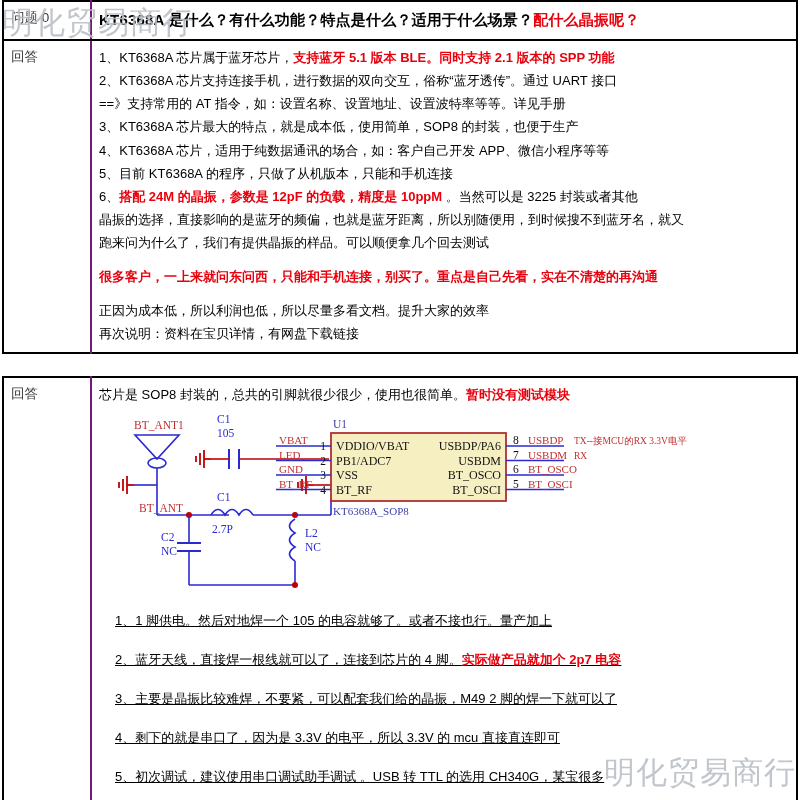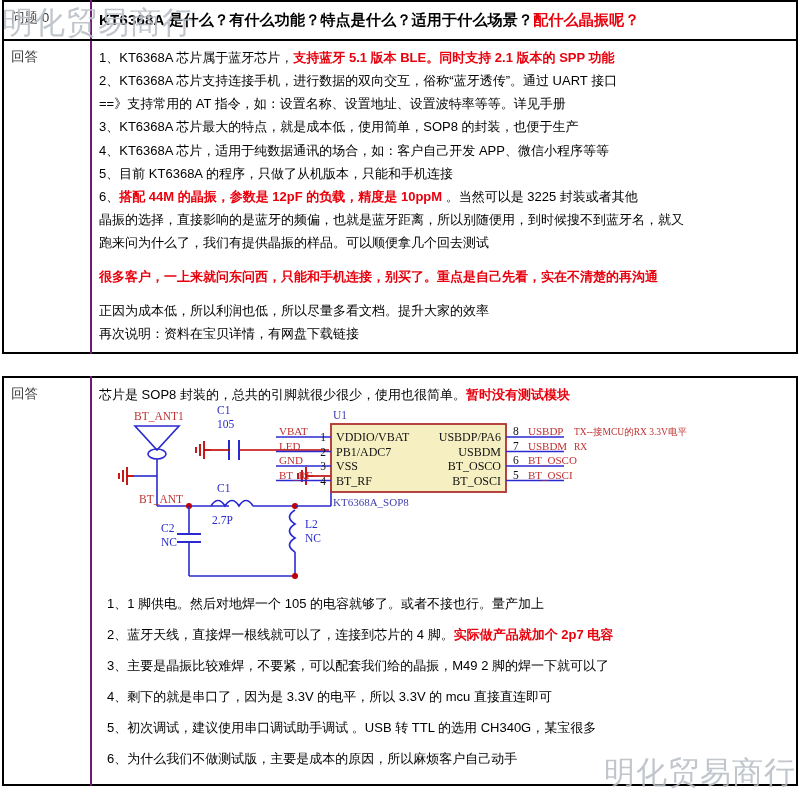--- a/index.html
+++ b/index.html
@@ -77,27 +77,27 @@
   .body-cell { line-height: 1.78; font-size: 13px; }
   .body-cell p { margin: 0; }
   .body-cell p.spacer { height: 11px; line-height: 11px; }
 
   .table-gap { height: 22px; }
 
   
   .schematic-wrap {
     position: relative;
     height: 178px;
-    margin: 0 0 6px 0;
+    margin: 9px 0 6px 0;
     text-decoration: underline;
   }
   .schematic-wrap svg { display: block; }
 
   .answer2 .body-cell { line-height: 1.78; }
-  .list-block p { margin: 8px; }
+  .list-block p { margin: 16px; text-decoration: underline; }
 </style>
 </head>
 <body>
 
 <div class="page">
 
   <table class="qa-table">
     <tbody>
         <tr class="title-row">
       <td class="label-cell">问题 0</td>
@@ -107,21 +107,21 @@
     </tr>
     <tr>
       <td class="label-cell">回答</td>
       <td class="body-cell">
             <p><span>1、KT6368A 芯片属于蓝牙芯片，</span><span class="red-b">支持蓝牙 5.1 版本 BLE。同时支持 2.1 版本的 SPP 功能</span></p>
             <p><span>2、KT6368A 芯片支持连接手机，进行数据的双向交互，俗称“蓝牙透传”。通过 UART 接口</span></p>
             <p><span>==》支持常用的 AT 指令，如：设置名称、设置地址、设置波特率等等。详见手册</span></p>
             <p><span>3、KT6368A 芯片最大的特点，就是成本低，使用简单，SOP8 的封装，也便于生产</span></p>
             <p><span>4、KT6368A 芯片，适用于纯数据通讯的场合，如：客户自己开发 APP、微信小程序等等</span></p>
             <p><span>5、目前 KT6368A 的程序，只做了从机版本，只能和手机连接</span></p>
-            <p><span>6、</span><span class="red-b">搭配 44M 的晶振，参数是 12pF 的负载，精度是 10ppM</span><span> 。当然可以是 3225 封装或者其他</span></p>
+            <p><span>6、</span><span class="red-b">搭配 24M 的晶振，参数是 12pF 的负载，精度是 10ppM</span><span> 。当然可以是 3225 封装或者其他</span></p>
             <p><span>晶振的选择，直接影响的是蓝牙的频偏，也就是蓝牙距离，所以别随便用，到时候搜不到蓝牙名，就又</span></p>
             <p><span>跑来问为什么了，我们有提供晶振的样品。可以顺便拿几个回去测试</span></p>
             <p class="spacer">&nbsp;</p>
             <p><span class="red-b">很多客户，一上来就问东问西，只能和手机连接，别买了。重点是自己先看，实在不清楚的再沟通</span></p>
             <p class="spacer">&nbsp;</p>
             <p><span>正因为成本低，所以利润也低，所以尽量多看文档。提升大家的效率</span></p>
             <p><span class="bold">再次说明：资料在宝贝详情，有网盘下载链接</span></p>
           </td>
     </tr>
   </tbody>

